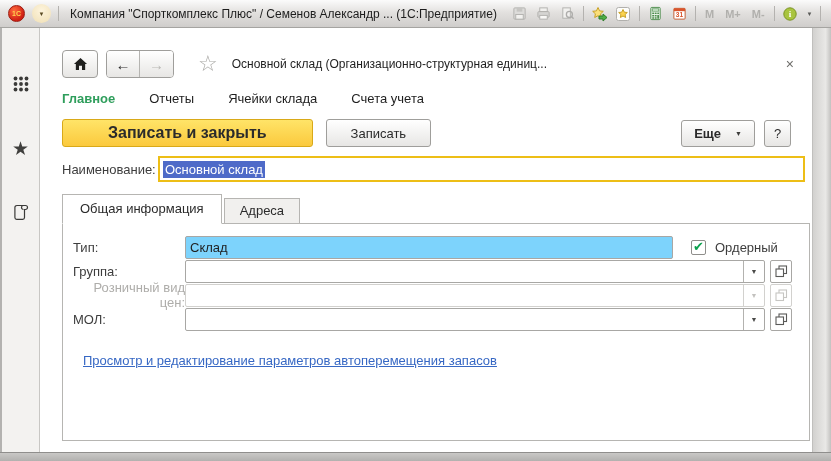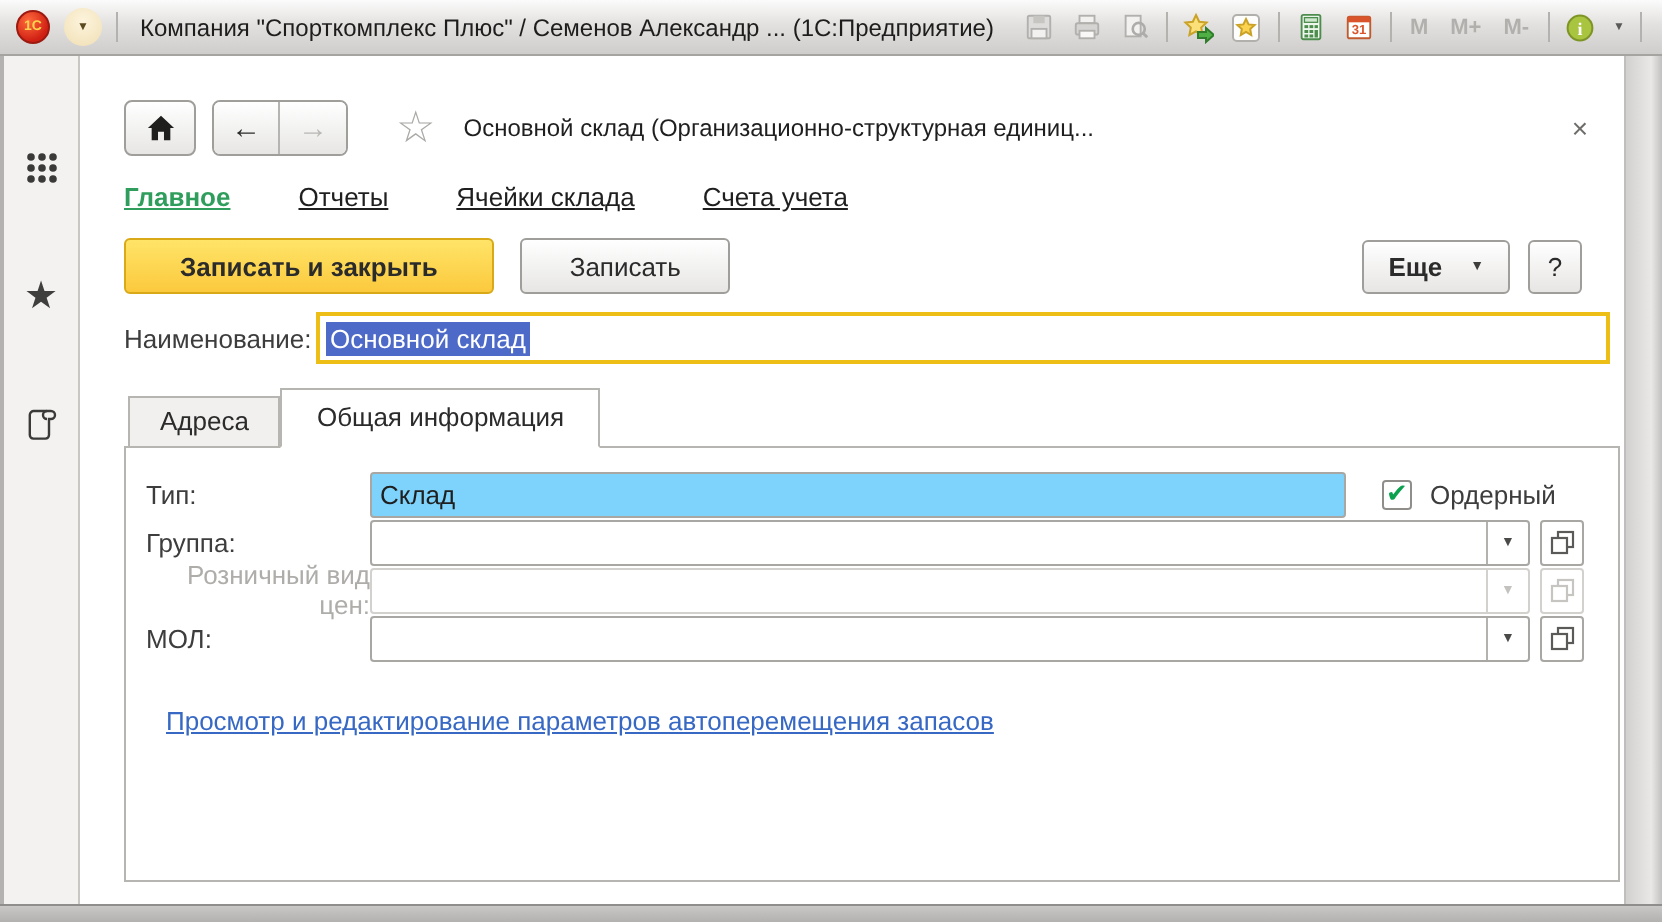--- a/index.html
+++ b/index.html
@@ -81,30 +81,30 @@
   .nav-btn.fwd { color: #b9b8b5; }
   .hdr-star { font-size: 22px; color: #aaa9a6; margin-left: 24px; line-height: 1; }
   .form-title {
     font-size: 12px; color: #1f1f1f; margin-left: 14px;
     white-space: nowrap; overflow: hidden; flex: 1;
   }
   .form-close { font-size: 14px; color: #6e6d6a; margin-left: 8px; padding: 2px 4px; }
 
   
   .menubar { display: flex; gap: 34px; padding-left: 22px; margin-top: 13px; flex: none; }
-  .menu-item { font-size: 13px; color: #1f1f1f; text-decoration: underline; }
+  .menu-item { font-size: 13px; color: #1f1f1f; }
   .menu-item.active { color: #2f9e5c; font-weight: bold; }
 
   
   .toolbar { display: flex; align-items: center; margin-top: 13px; padding: 0 21px 0 22px; flex: none; }
   .btn-primary {
-    height: 28px; padding: 0 27px;
+    height: 28px; padding: 0 45px;
     background: linear-gradient(#ffe468, #fbc93d);
     border: 1px solid #d9a918; border-radius: 3px;
-    font-weight: bold; color: #2b2b2b; font-size: 13px;
+    font-weight: bold; color: #2b2b2b; font-size: 16px;
     display: inline-flex; align-items: center;
   }
   .btn-save { height: 28px; padding: 0 24px; margin-left: 13px; text-align: right; }
   .btn-more { height: 27px; padding: 0 12px; margin-left: auto; gap: 14px; font-weight: bold; }
   .btn-more .caret { font-size: 7px; color: #3d3d3b; }
   .btn-help { height: 27px; width: 27px; margin-left: 9px; }
 
   
   .name-row { display: flex; align-items: center; margin-top: 9px; padding: 0 7px 0 22px; flex: none; }
   .name-label { width: 96px; flex: none; color: #3d3d3d; }
@@ -309,22 +309,22 @@
       </div>
 
       <div class="name-row">
         <span class="name-label">Наименование:</span>
         <div class="name-input">
           <span class="sel-text">Основной склад</span>
         </div>
       </div>
 
       <div class="tabs">
+        <div class="tab active">Общая информация</div>
         <div class="tab inactive">Адреса</div>
-        <div class="tab active">Общая информация</div>
       </div>
 
       <div class="panel">
 
         <div class="row">
           <span class="row-label">Тип:</span>
           <input class="text-input type-input" value="Склад" style="">
           <div class="checkbox">
             <span class="checkmark">✔</span>
           </div>

